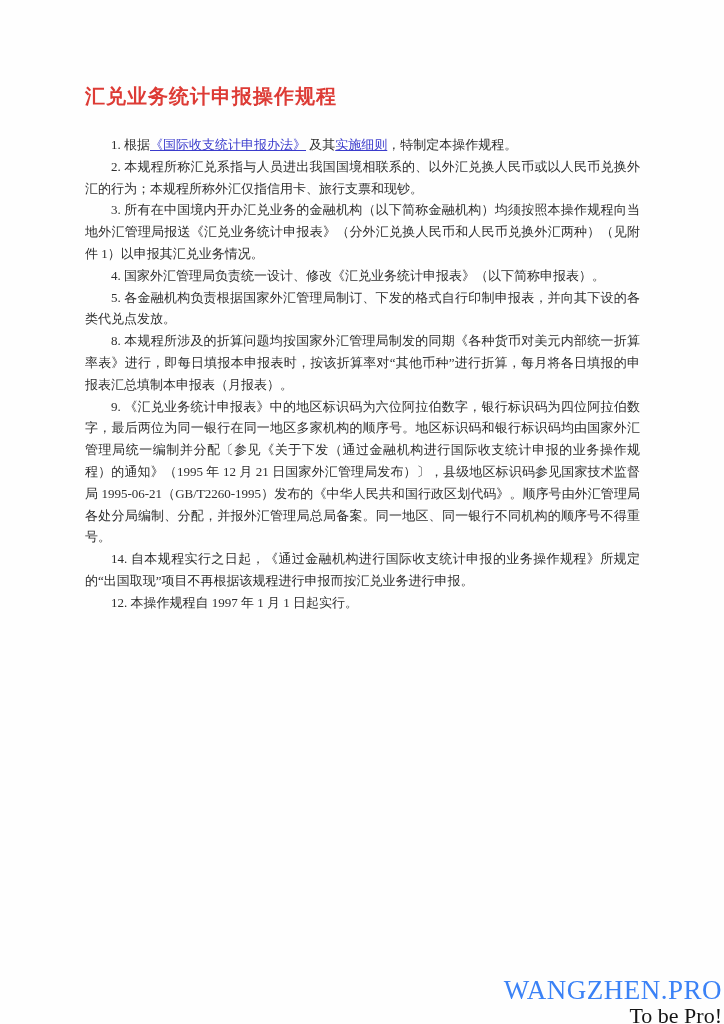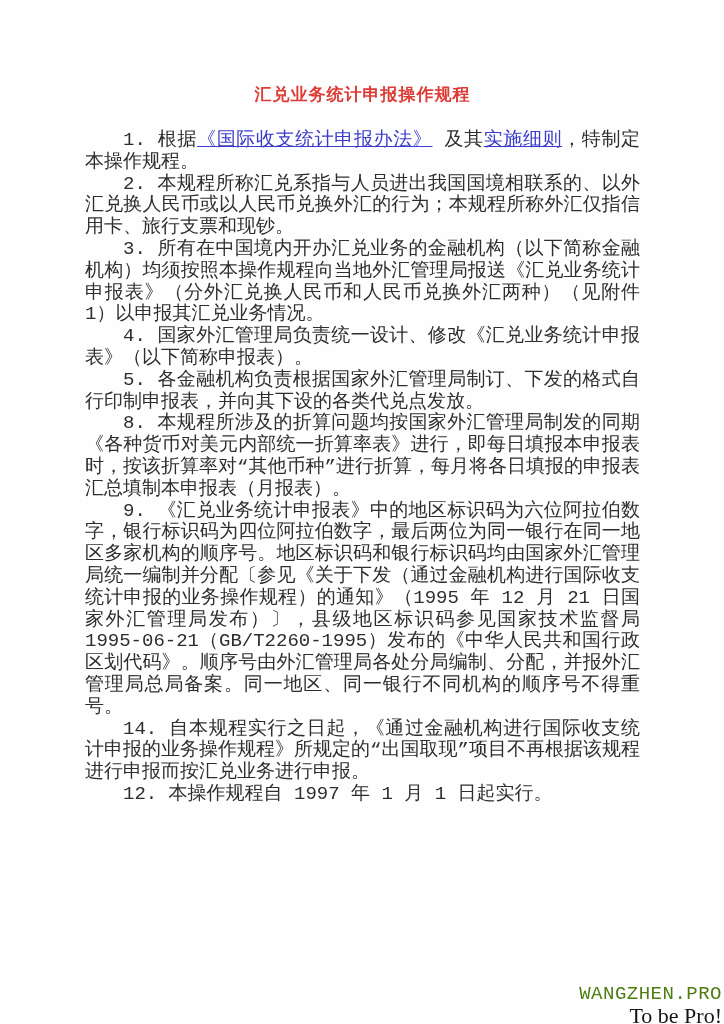--- a/index.html
+++ b/index.html
@@ -12,56 +12,53 @@
     background: #fefefe;
     position: relative;
     overflow: hidden;
     font-family: "Liberation Serif", "DejaVu Serif", serif;
   }
   .page {
     padding: 83px 84px 0 85px;
   }
   .doc-title {
     margin: 0 0 24px 0;
-    text-align: center;
-    font-size: 17px;
+    font-size: 20px;
     font-weight: bold;
     color: #dd3b35;
     letter-spacing: 1px;
   }
   .doc-body {
-    font-size: 19px;
+    font-size: 13px;
     line-height: 21.8px;
     color: #2e2e2e;
     text-align: justify;
-    font-family: Liberation Mono, monospace;
   }
   .doc-body p {
     margin: 0;
     text-indent: 2em;
   }
   a.doc-link {
     color: #3a3bcc;
     text-decoration: underline;
     cursor: pointer;
   }
   .watermark {
     position: absolute;
     right: 2px;
     bottom: -3px;
     text-align: right;
     line-height: 1;
   }
   .wm-brand {
     display: block;
-    color: #4d7c0f;
-    font-size: 19px;
+    color: #3b82f6;
+    font-size: 27px;
     letter-spacing: 0.5px;
     font-weight: normal;
-    font-family: Liberation Mono, monospace;
   }
   .wm-slogan {
     display: block;
     color: #141414;
     font-size: 22px;
     margin-top: 1px;
   }
 </style>
 </head>
 <body>

